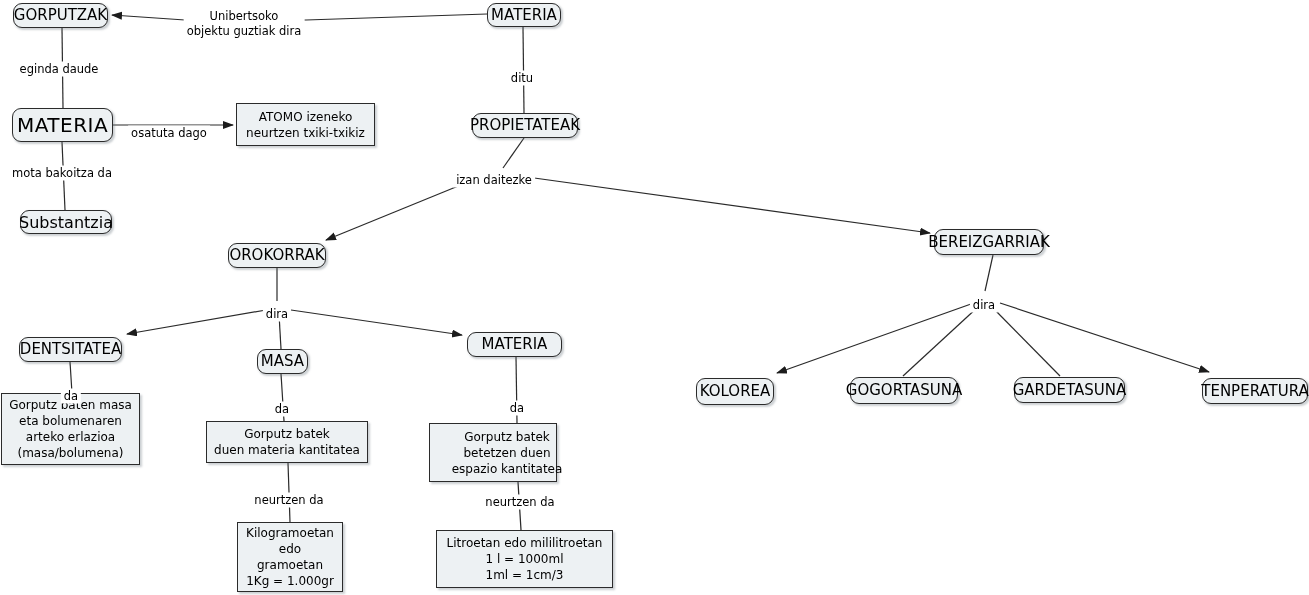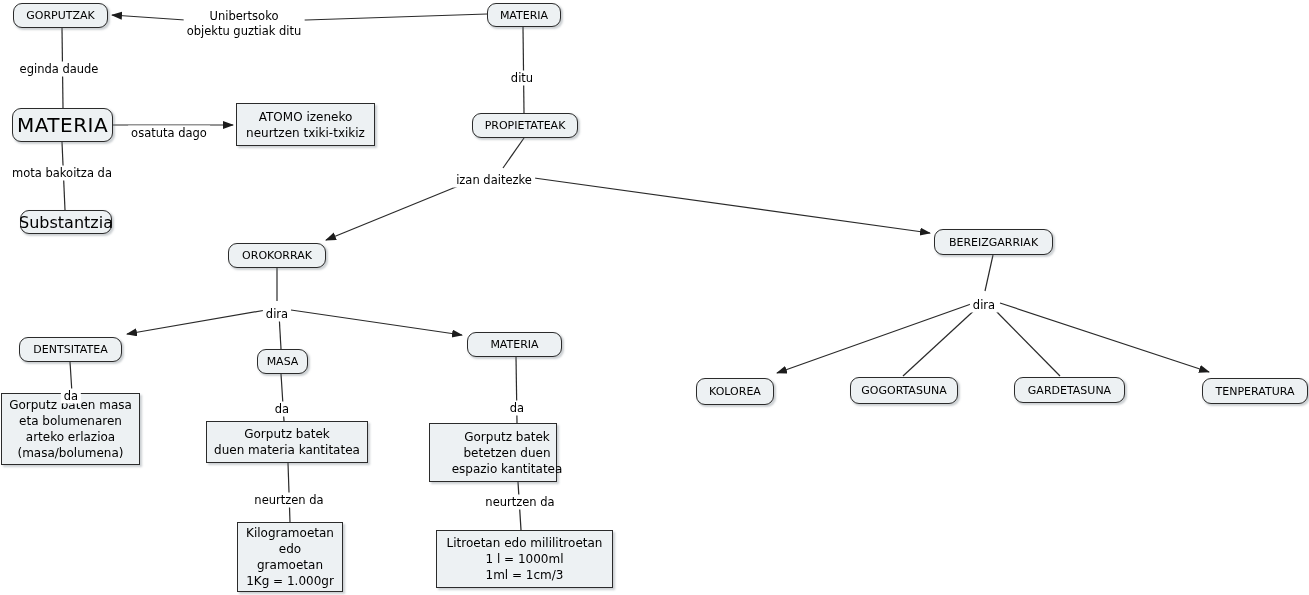--- a/index.html
+++ b/index.html
@@ -12,21 +12,21 @@
     overflow:hidden;
   }
   .wires{position:absolute;left:0;top:0;width:1309px;height:595px;}
   .node{
     position:absolute;
     display:flex;align-items:center;justify-content:center;
     background:#edf1f3;
     border:1.4px solid #2b2b2b;
     border-radius:9px;
     box-shadow:1.5px 1.5px 2px rgba(110,120,130,0.35);
-    font-size:11px;
+    font-size:15px;
     text-align:center;
     white-space:nowrap;
     box-sizing:border-box;
     line-height:15px;
   }
   .node.multi{flex-direction:column;white-space:nowrap;font-size:12px;line-height:16px;border-radius:0;}
   .node.big{font-size:20px;letter-spacing:0.5px;}
   .lbl{
     position:absolute;
     transform:translate(-50%,-50%);
@@ -86,21 +86,21 @@
     <div>ATOMO izeneko</div>
     <div>neurtzen txiki-txikiz</div>
   </div>
 
   <div class="node" style="left:20px;top:210px;width:92px;height:24px;font-size:16px;">Substantzia</div>
 
   <div class="node" style="left:472px;top:113px;width:106px;height:25px;">PROPIETATEAK</div>
 
   <div class="node" style="left:228px;top:243px;width:98px;height:25px;">OROKORRAK</div>
 
-  <div class="node" style="left:934px;top:229px;width:119px;height:26px;">BEREIZGARRIAK</div>
+  <div class="node" style="left:934px;top:229px;width:110px;height:26px;">BEREIZGARRIAK</div>
 
   <div class="node" style="left:19px;top:337px;width:103px;height:25px;">DENTSITATEA</div>
 
   <div class="node" style="left:257px;top:349px;width:51px;height:25px;">MASA</div>
 
   <div class="node" style="left:467px;top:332px;width:95px;height:25px;">MATERIA</div>
 
   <div class="node multi" style="left:1px;top:393px;width:139px;height:72px;">
     <div>Gorputz baten masa</div>
     <div>eta bolumenaren</div>
@@ -135,21 +135,21 @@
   <div class="node" style="left:696px;top:378px;width:78px;height:27px;">KOLOREA</div>
 
   <div class="node" style="left:850px;top:377px;width:108px;height:27px;">GOGORTASUNA</div>
 
   <div class="node" style="left:1014px;top:377px;width:111px;height:26px;">GARDETASUNA</div>
 
   <div class="node" style="left:1202px;top:378px;width:106px;height:26px;">TENPERATURA</div>
 
   <div class="lbl" style="left:244px;top:16px;">
     <div>Unibertsoko</div>
-    <div>objektu guztiak ditu</div>
+    <div>objektu guztiak dira</div>
   </div>
   <div class="lbl" style="left:59px;top:61px;">eginda daude</div>
   <div class="lbl" style="left:169px;top:125px;">osatuta dago</div>
   <div class="lbl" style="left:62px;top:165px;">mota bakoitza da</div>
   <div class="lbl" style="left:522px;top:70px;">ditu</div>
   <div class="lbl" style="left:494px;top:172px;">izan daitezke</div>
   <div class="lbl" style="left:277px;top:306px;">dira</div>
   <div class="lbl" style="left:984px;top:297px;">dira</div>
   <div class="lbl" style="left:71px;top:388px;">da</div>
   <div class="lbl" style="left:282px;top:401px;">da</div>

